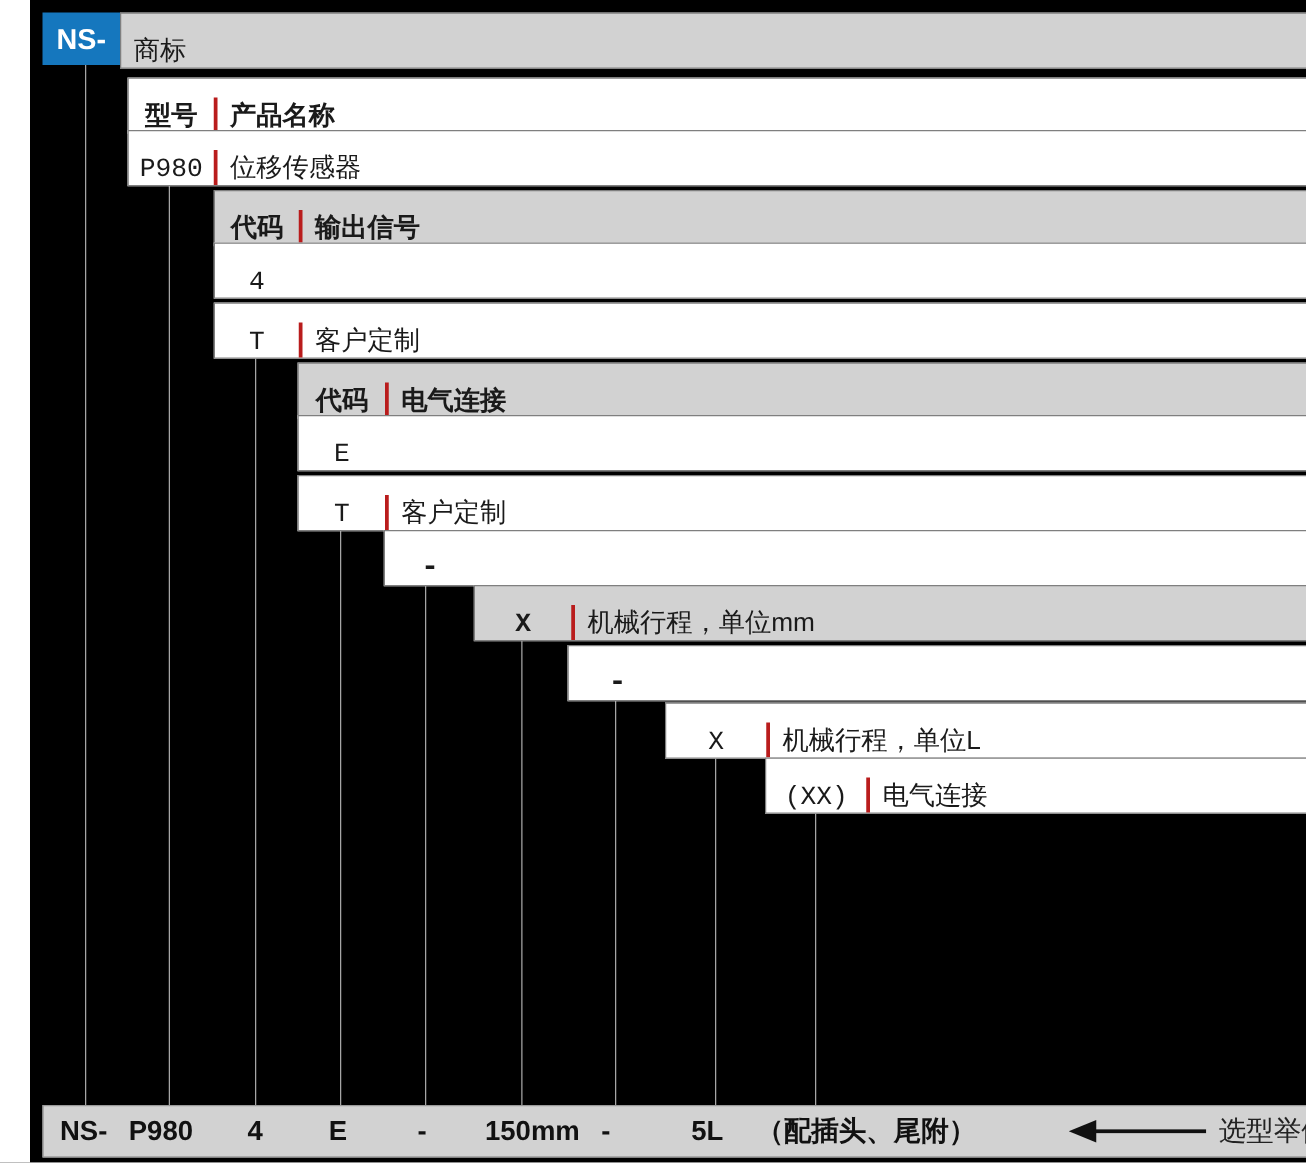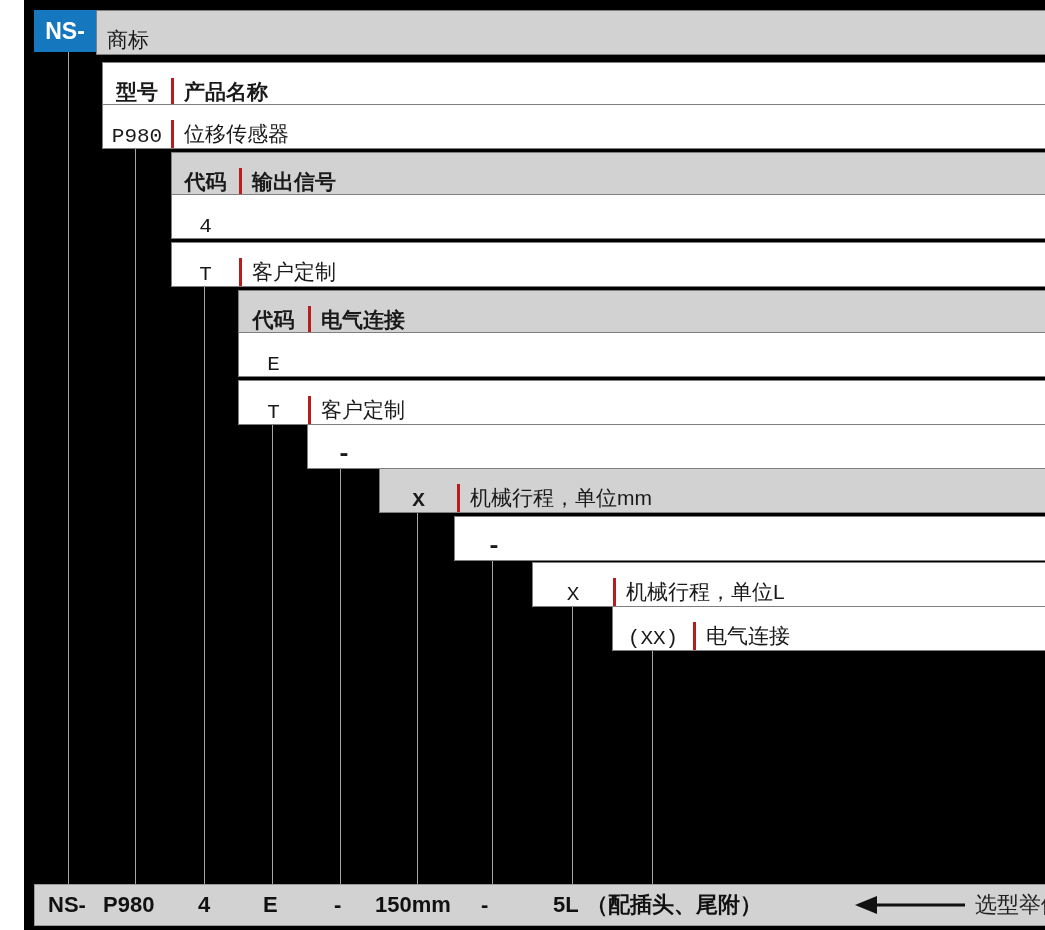--- a/index.html
+++ b/index.html
@@ -212,24 +212,24 @@
     <div class="cell code" style="width:80px;">(XX)</div>
     <div class="cell desc">电气连接</div>
   </div>
 
   <div class="example-bar">
     <div class="ex-token" style="left:13px;">NS-</div>
     <div class="ex-token" style="left:68px;">P980</div>
     <div class="ex-token" style="left:163px;">4</div>
     <div class="ex-token" style="left:228px;">E</div>
     <div class="ex-token" style="left:299px;">-</div>
-    <div class="ex-token" style="left:340px;text-align:center;">150mm</div>
+    <div class="ex-token" style="left:353px;text-align:center;">150mm</div>
     <div class="ex-token" style="left:446px;">-</div>
     <div class="ex-token" style="left:518px;">5L</div>
-    <div class="ex-token" style="left:551px;">（配插头、尾附）</div>
+    <div class="ex-token" style="left:570px;">（配插头、尾附）</div>
 
     <div class="arrow-wrap" style="left:820px; width:110px;">
       <svg width="110" height="22" viewBox="0 0 110 22" aria-hidden="true">
         <polygon points="0,11 22,2 22,20" fill="#111111"></polygon>
         <rect x="20" y="9.5" width="90" height="3" fill="#111111"></rect>
       </svg>
     </div>
 
     <div class="ex-note" style="left:940px;">选型举例</div>
   </div>

